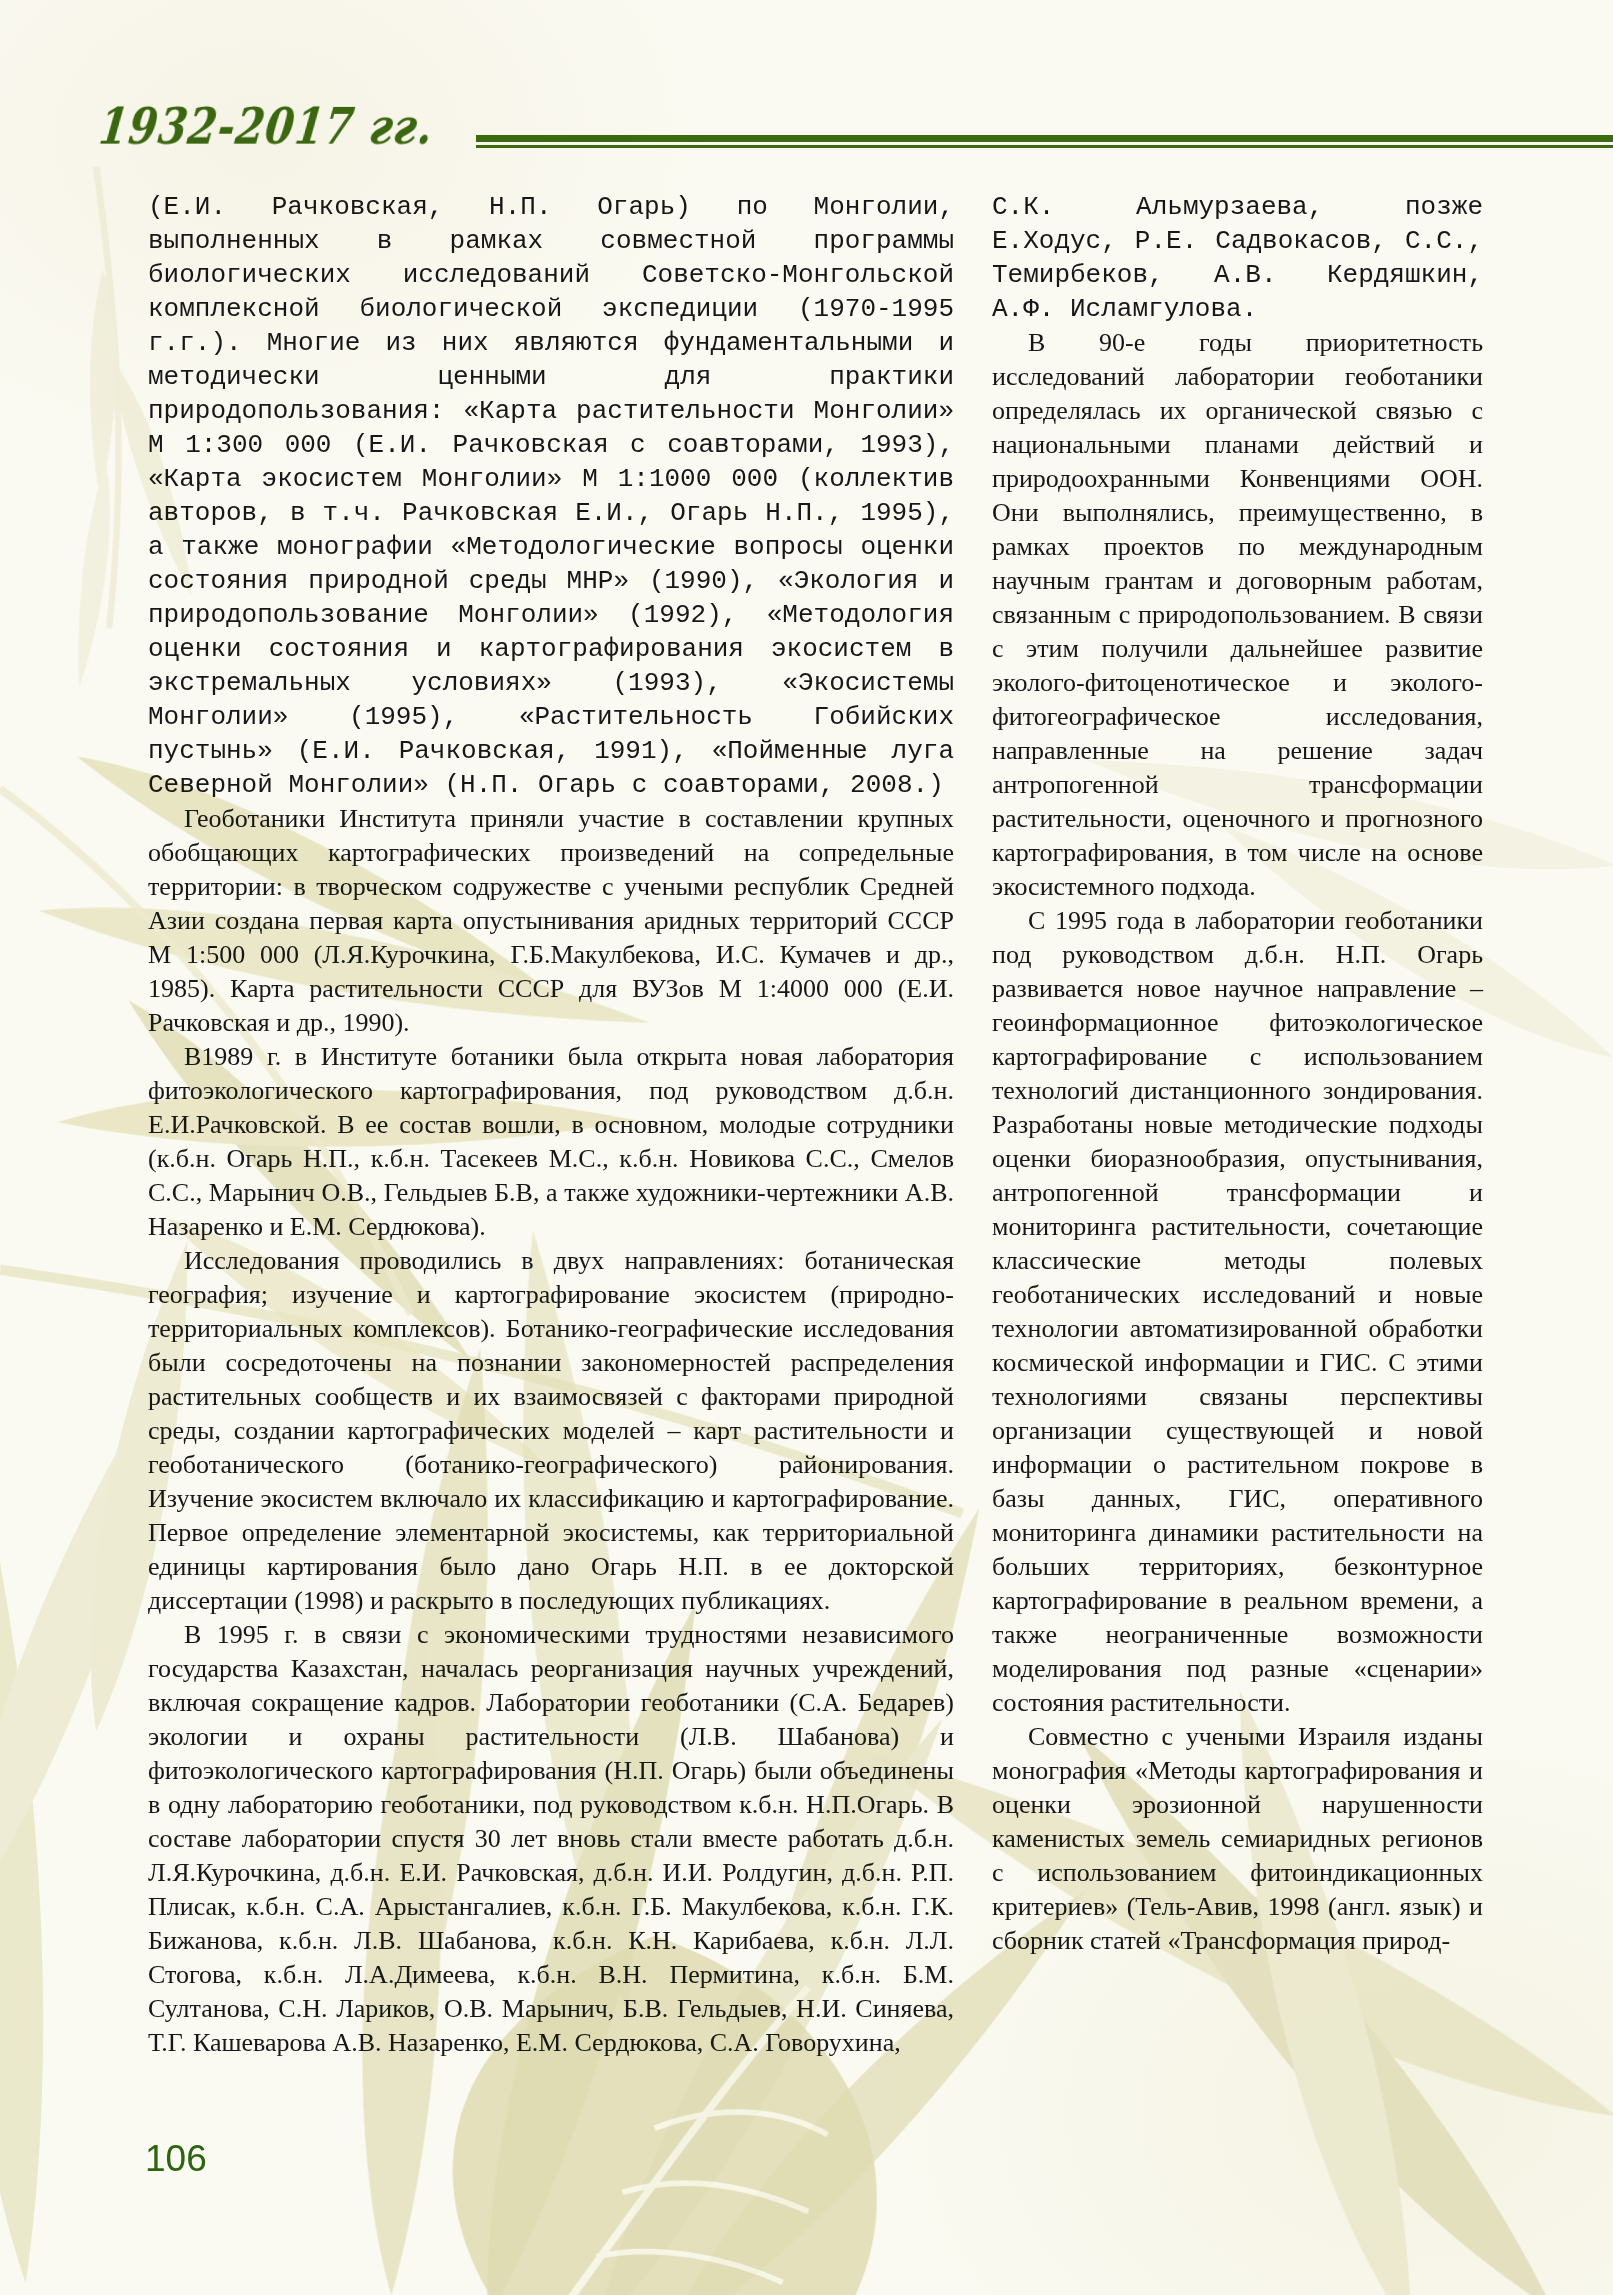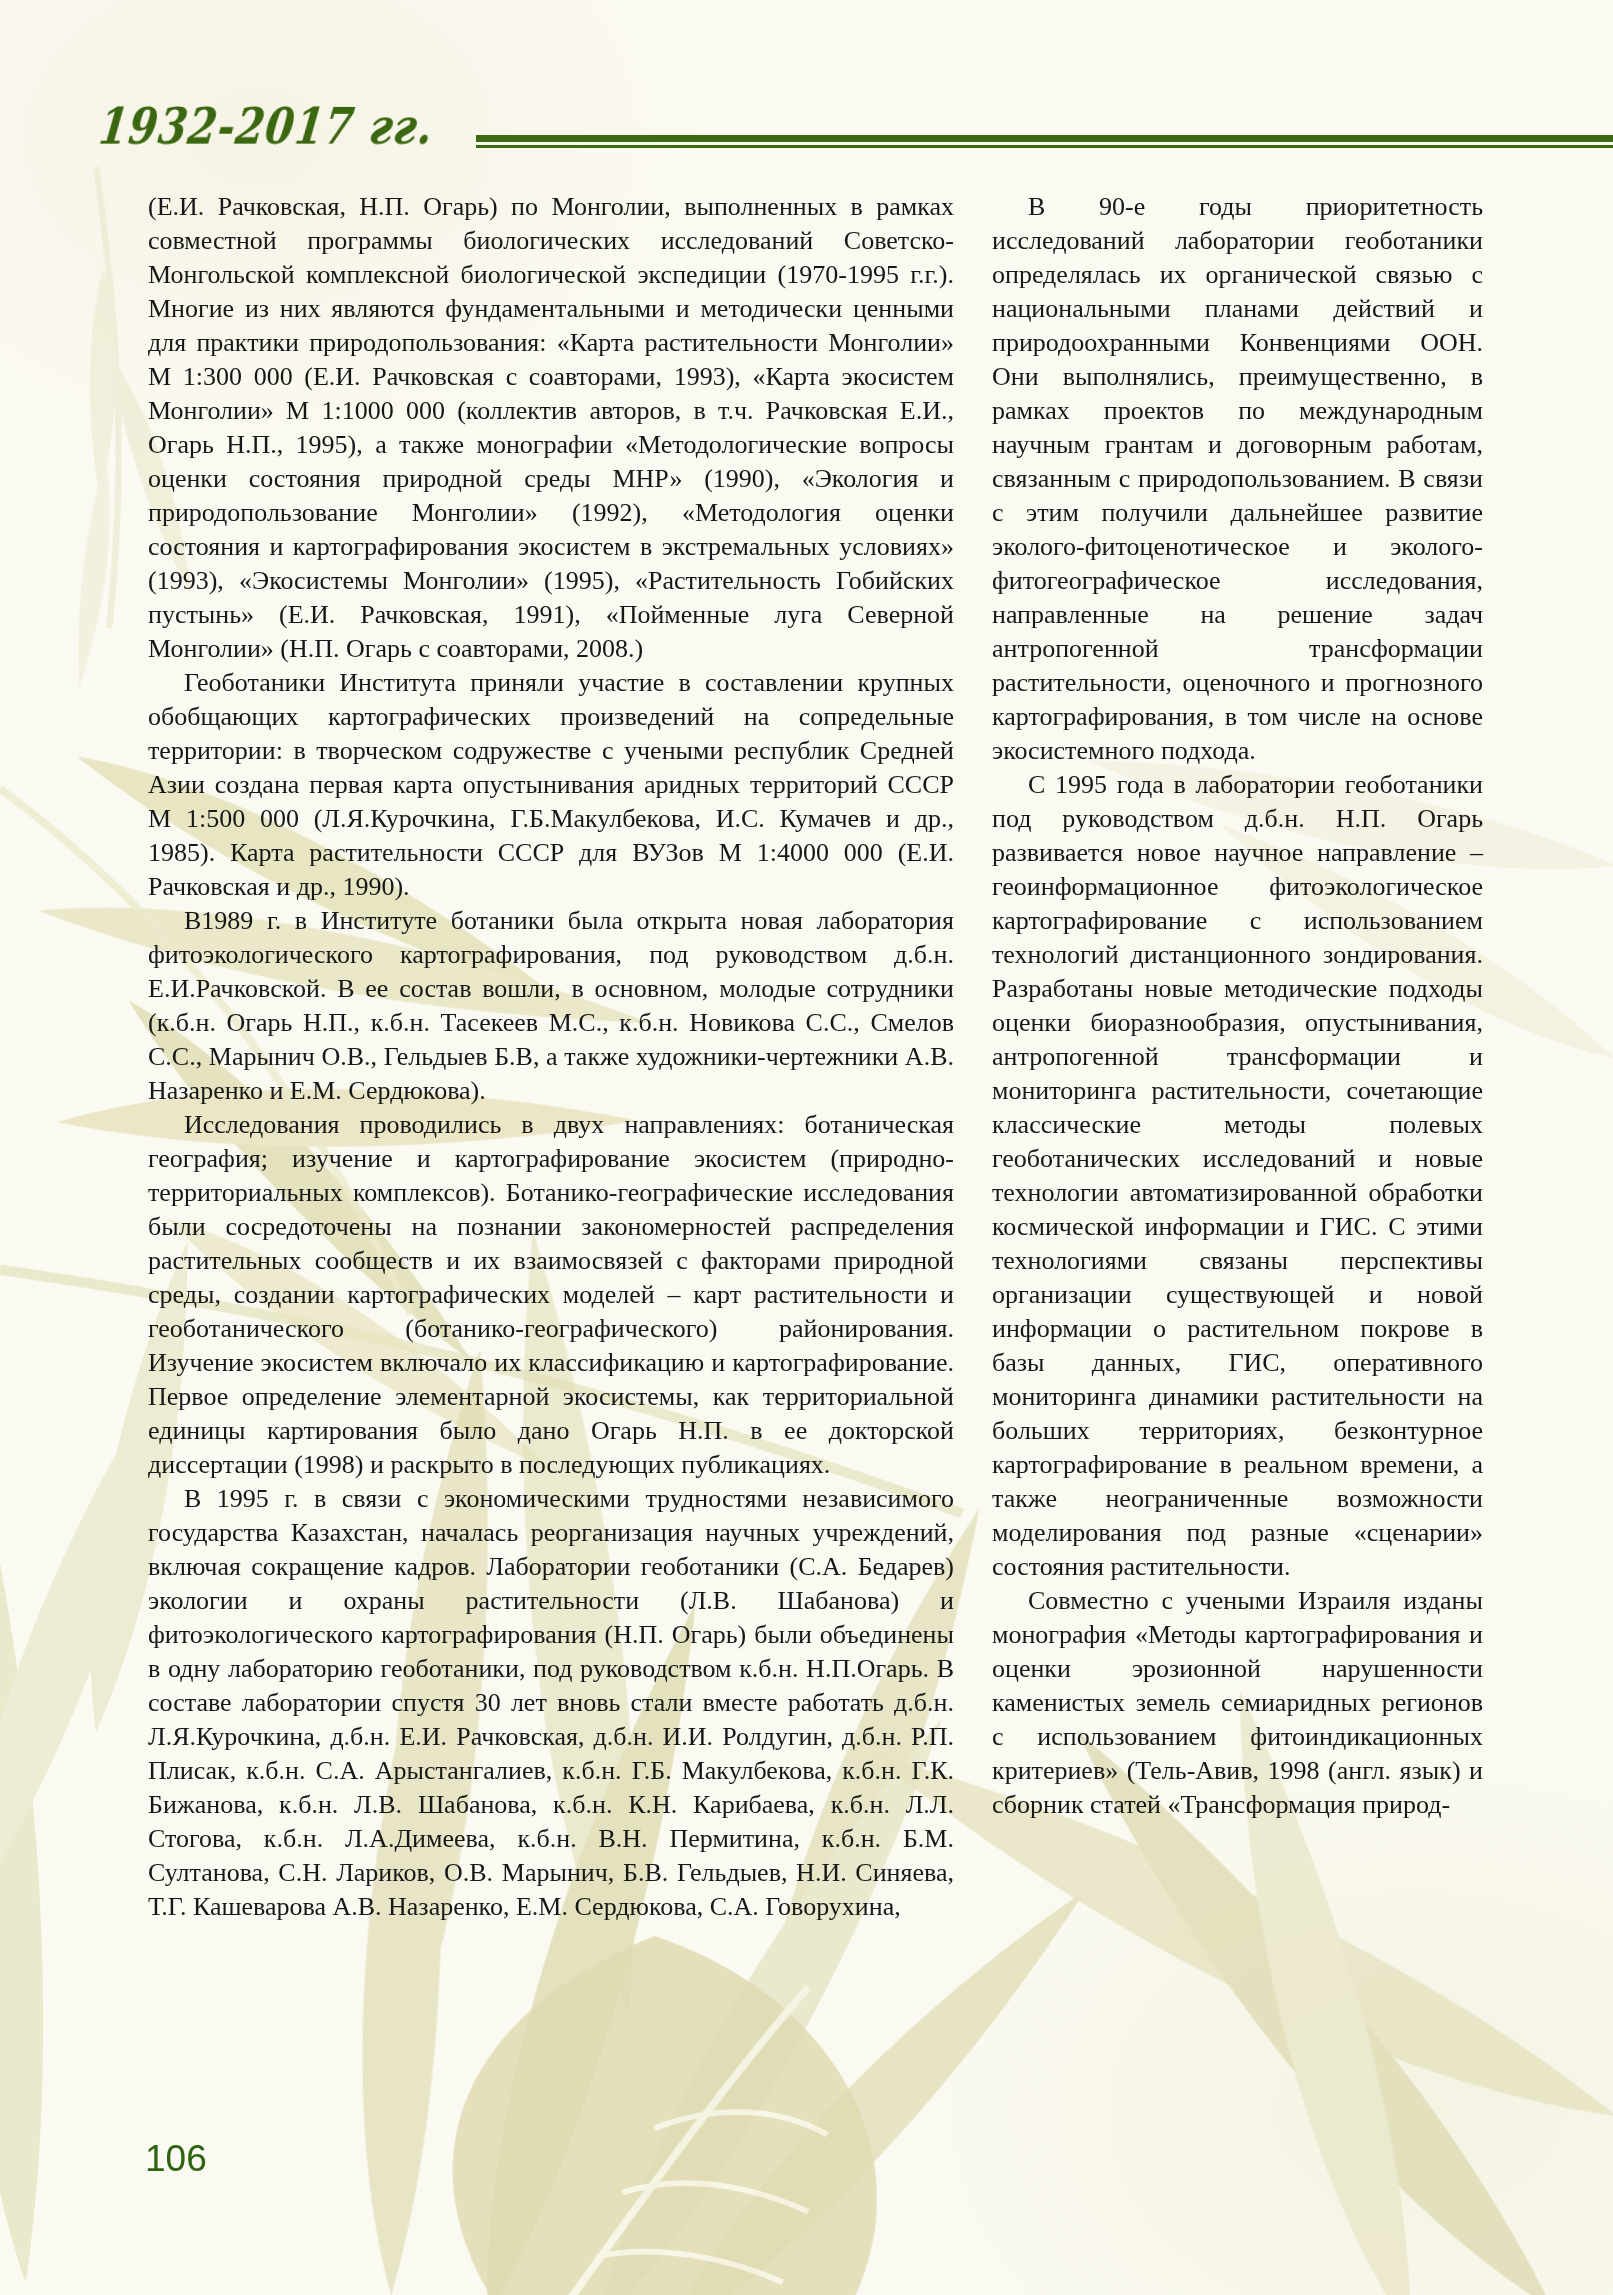--- a/index.html
+++ b/index.html
@@ -26,21 +26,21 @@
     transform-origin:left bottom;
     white-space:nowrap;
   }
   .rule { position:absolute; left:476px; right:0; top:135px; z-index:1; }
   .rule-thick { height:7px; background:#3c6a10; }
   .rule-thin  { height:2.6px;  background:#3c6a10; margin-top:3.2px; }
   .col { position:absolute; top:190px; z-index:1; text-align:justify; }
   .col-left  { left:148px;  width:806px; font-size:26px; line-height:34px; }
   .col-right { left:992px; width:491px;  font-size:26px; line-height:34px; }
   .col p { margin:0; padding:0; text-indent:36px; }
-  .col p.continued { text-indent:0; }
+  .col p.continued { text-indent:0;font-family:Liberation Mono, monospace; }
   .page-number {
     position:absolute; left:145px; top:2138px; z-index:1;
     font-family:"Liberation Sans", sans-serif;
     font-weight:normal; font-size:37px; color:#2e6310;
   }
 </style>
 </head>
 <body>
 
 <div class="page">
@@ -112,20 +112,21 @@
 
   <div class="col col-left">
     <p class="continued">(Е.И. Рачковская, Н.П. Огарь) по Монголии, выполненных в рамках совместной программы биологических исследований Советско-Монгольской комплексной биологической экспедиции (1970-1995 г.г.). Многие из них являются фундаментальными и методически ценными для практики природопользования: «Карта растительности Монголии» М 1:300 000 (Е.И. Рачковская с соавторами, 1993), «Карта экосистем Монголии» М 1:1000 000 (коллектив авторов, в т.ч. Рачковская Е.И., Огарь Н.П., 1995), а также монографии «Методологические вопросы оценки состояния природной среды МНР» (1990), «Экология и природопользование Монголии» (1992), «Методология оценки состояния и картографирования экосистем в экстремальных условиях» (1993), «Экосистемы Монголии» (1995), «Растительность Гобийских пустынь» (Е.И. Рачковская, 1991), «Пойменные луга Северной Монголии» (Н.П. Огарь с соавторами, 2008.)</p>
     <p>Геоботаники Института приняли участие в составлении крупных обобщающих картографических произведений на сопредельные территории: в творческом содружестве с учеными республик Средней Азии создана первая карта опустынивания аридных территорий СССР М 1:500 000 (Л.Я.Курочкина, Г.Б.Макулбекова, И.С. Кумачев и др., 1985). Карта растительности СССР для ВУЗов М 1:4000 000 (Е.И. Рачковская и др., 1990).</p>
     <p>В1989 г. в Институте ботаники была открыта новая лаборатория фитоэкологического картографирования, под руководством д.б.н. Е.И.Рачковской. В ее состав вошли, в основном, молодые сотрудники (к.б.н. Огарь Н.П., к.б.н. Тасекеев М.С., к.б.н. Новикова С.С., Смелов С.С., Марынич О.В., Гельдыев Б.В, а также художники-чертежники А.В. Назаренко и Е.М. Сердюкова).</p>
     <p>Исследования проводились в двух направлениях: ботаническая география; изучение и картографирование экосистем (природно-территориальных комплексов). Ботанико-географические исследования были сосредоточены на  познании закономерностей распределения растительных сообществ и их взаимосвязей с факторами природной среды, создании картографических моделей – карт растительности и геоботанического (ботанико-географического) районирования. Изучение экосистем включало их классификацию и картографирование. Первое определение элементарной экосистемы, как территориальной единицы картирования было дано Огарь Н.П. в ее докторской диссертации (1998) и раскрыто в последующих публикациях.</p>
     <p>В 1995 г. в связи с экономическими трудностями независимого государства Казахстан, началась реорганизация научных учреждений, включая сокращение кадров. Лаборатории геоботаники (С.А. Бедарев) экологии и охраны растительности (Л.В. Шабанова) и фитоэкологического картографирования (Н.П. Огарь) были объединены в одну лабораторию геоботаники, под руководством к.б.н. Н.П.Огарь. В составе лаборатории спустя 30 лет вновь стали вместе работать д.б.н. Л.Я.Курочкина, д.б.н. Е.И. Рачковская, д.б.н. И.И. Ролдугин, д.б.н. Р.П. Плисак, к.б.н. С.А. Арыстангалиев, к.б.н. Г.Б. Макулбекова, к.б.н. Г.К. Бижанова, к.б.н. Л.В. Шабанова, к.б.н. К.Н. Карибаева, к.б.н. Л.Л. Стогова, к.б.н. Л.А.Димеева, к.б.н. В.Н. Пермитина, к.б.н. Б.М. Султанова, С.Н. Лариков, О.В. Марынич, Б.В. Гельдыев, Н.И. Синяева, Т.Г. Кашеварова А.В. Назаренко, Е.М. Сердюкова, С.А. Говорухина,</p>
   </div>
 
   <div class="col col-right">
+    <p class="continued">С.К. Альмурзаева, позже Е.Ходус, Р.Е. Садвокасов, С.С., Темирбеков, А.В. Кердяшкин, А.Ф. Исламгулова.</p>
     <p>В 90-е годы приоритетность исследований лаборатории геоботаники определялась их органической связью с национальными планами действий и природоохранными Конвенциями ООН. Они выполнялись, преимущественно, в рамках проектов по международным научным грантам и договорным работам, связанным с природопользованием. В связи с этим получили дальнейшее развитие эколого-фитоценотическое и эколого-фитогеографическое исследования, направленные на решение задач антропогенной трансформации растительности, оценочного и прогнозного картографирования, в том числе на основе экосистемного подхода.</p>
     <p>С 1995 года в лаборатории геоботаники под руководством д.б.н. Н.П. Огарь развивается новое научное направление – геоинформационное фитоэкологическое картографирование с использованием технологий дистанционного зондирования. Разработаны новые методические подходы оценки биоразнообразия, опустынивания, антропогенной трансформации и мониторинга растительности, сочетающие классические методы полевых геоботанических исследований и новые технологии автоматизированной обработки космической информации и ГИС. С этими технологиями связаны перспективы организации существующей и новой информации о растительном покрове в базы данных, ГИС, оперативного мониторинга динамики растительности на больших территориях, безконтурное картографирование в реальном времени, а также неограниченные возможности моделирования под разные «сценарии» состояния растительности.</p>
     <p>Совместно с учеными Израиля изданы монография «Методы картографирования  и оценки эрозионной нарушенности каменистых земель семиаридных регионов с использованием фитоиндикационных критериев» (Тель-Авив, 1998 (англ. язык) и сборник статей «Трансформация природ-</p>
   </div>
 
   <div class="page-number">106</div>
 
 </div>
 
 

